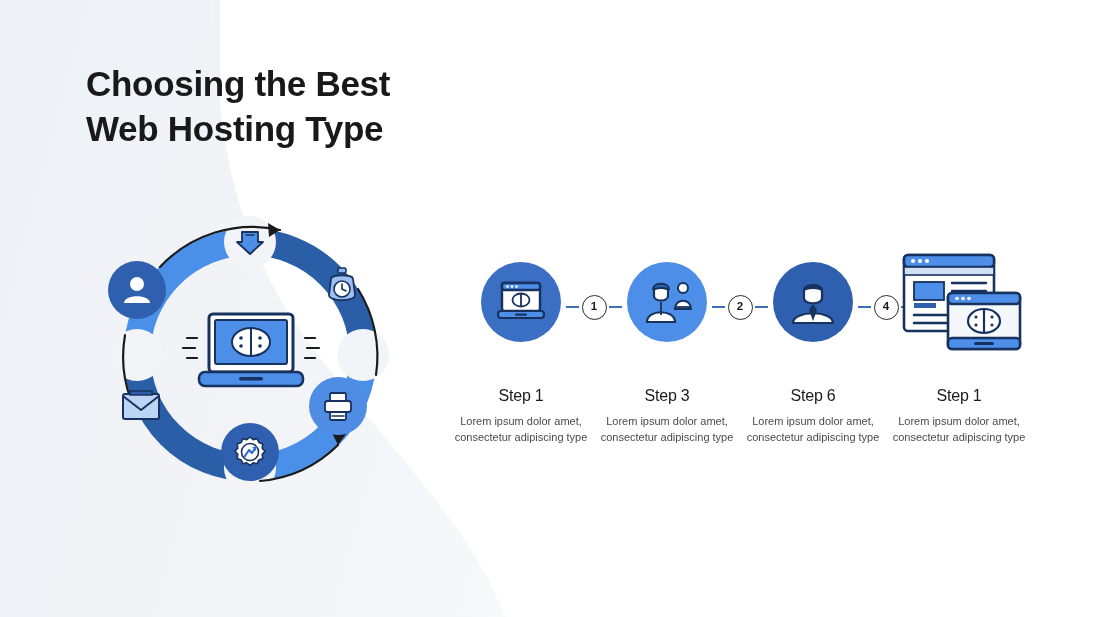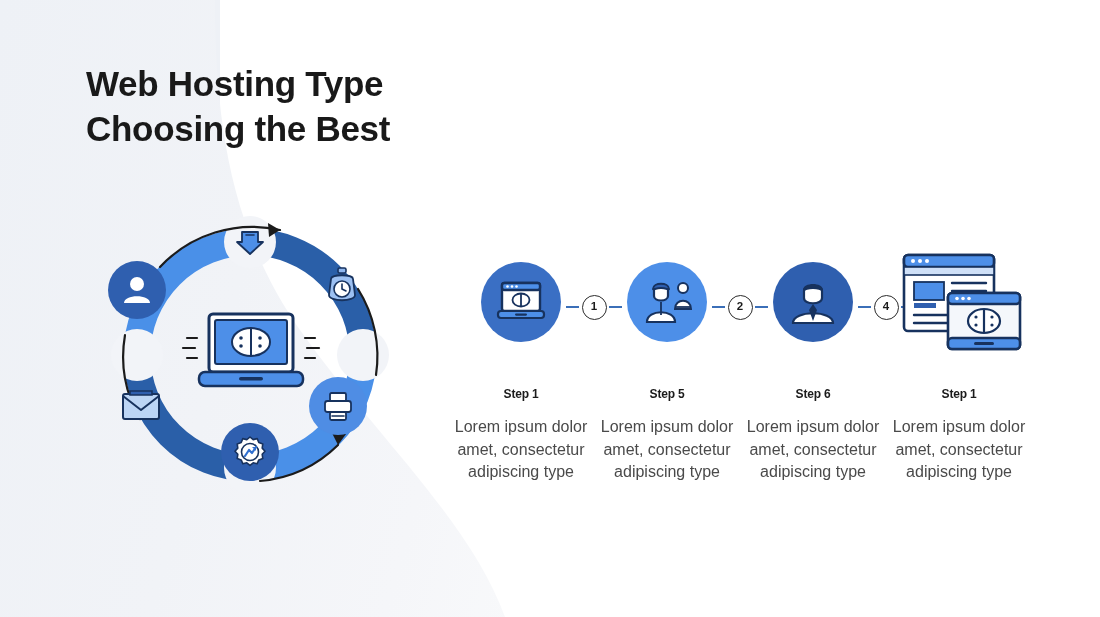--- a/index.html
+++ b/index.html
@@ -114,28 +114,28 @@
     align-items: center;
     justify-content: center;
   }
   .circle-c1 { background: #3a6fc4; }
   .circle-c2 { background: #4d8fe8; }
   .circle-c3 { background: #2f5faf; }
   .circle-none { background: transparent; width: 140px; height: 100px; border-radius: 0; }
 
   .step-title {
     margin-top: 35px;
-    font-size: 12px;
-    font-weight: bold;
+    font-size: 16px;
+    font-weight: normal;
     color: #1b1b1b;
     letter-spacing: -0.2px;
   }
   .step-desc {
-    margin-top: 15px;
-    font-size: 16px;
+    margin-top: 9px;
+    font-size: 11px;
     line-height: 1.42;
     color: #4a4a4a;
   }
 
   
   .connector {
     position: absolute;
     top: 42px;
     width: 56px;
     height: 26px;
@@ -170,22 +170,22 @@
 </style>
 </head>
 <body>
 
 <div id="slide">
 
   <div class="bg-panel-2"></div>
   <div class="bg-panel"></div>
 
   <div class="title">
+    <span class="title-line">Choosing the Best</span>
     <span class="title-line">Web Hosting Type</span>
-    <span class="title-line">Choosing the Best</span>
   </div>
 
   <div class="cycle">
 
     <svg width="300" height="300" viewBox="0 0 300 300">
 
       <g fill="none" stroke-linecap="butt" stroke-width="27">
 
         <path d="M 150 37 A 113 113 0 0 1 263 150" stroke="#2a5fa8"></path>
 
@@ -330,21 +330,21 @@
             <path d="M12 12 C12 5 28 5 28 12 C28 13 25 11 20 11 C15 11 12 13 12 12 Z" fill="#2f5faf" stroke="#17325e" stroke-width="2"></path>
             <path d="M6 45 C6 32 34 32 34 45 Z" fill="#ffffff" stroke="#17325e" stroke-width="2.2"></path>
             <path d="M20 25 L20 38" stroke="#17325e" stroke-width="1.8"></path>
 
             <circle cx="42" cy="11" r="5" fill="#ffffff" stroke="#17325e" stroke-width="2"></circle>
             <path d="M34 32 C34 21 50 21 50 32 Z" fill="#ffffff" stroke="#17325e" stroke-width="2"></path>
             <path d="M34 30 L50 30" stroke="#17325e" stroke-width="1.8"></path>
           </svg>
         </div>
       </div>
-      <div class="step-title">Step 5</div>
+      <div class="step-title">Step 3</div>
       <div class="step-desc">Lorem ipsum dolor amet, consectetur adipiscing type</div>
     </div>
 
     <div class="connector" style="left:264px;">
       <span class="conn-line left"></span>
       <span class="conn-num">2</span>
       <span class="conn-line right"></span>
     </div>
 
     <div class="step" style="left:292px;">

